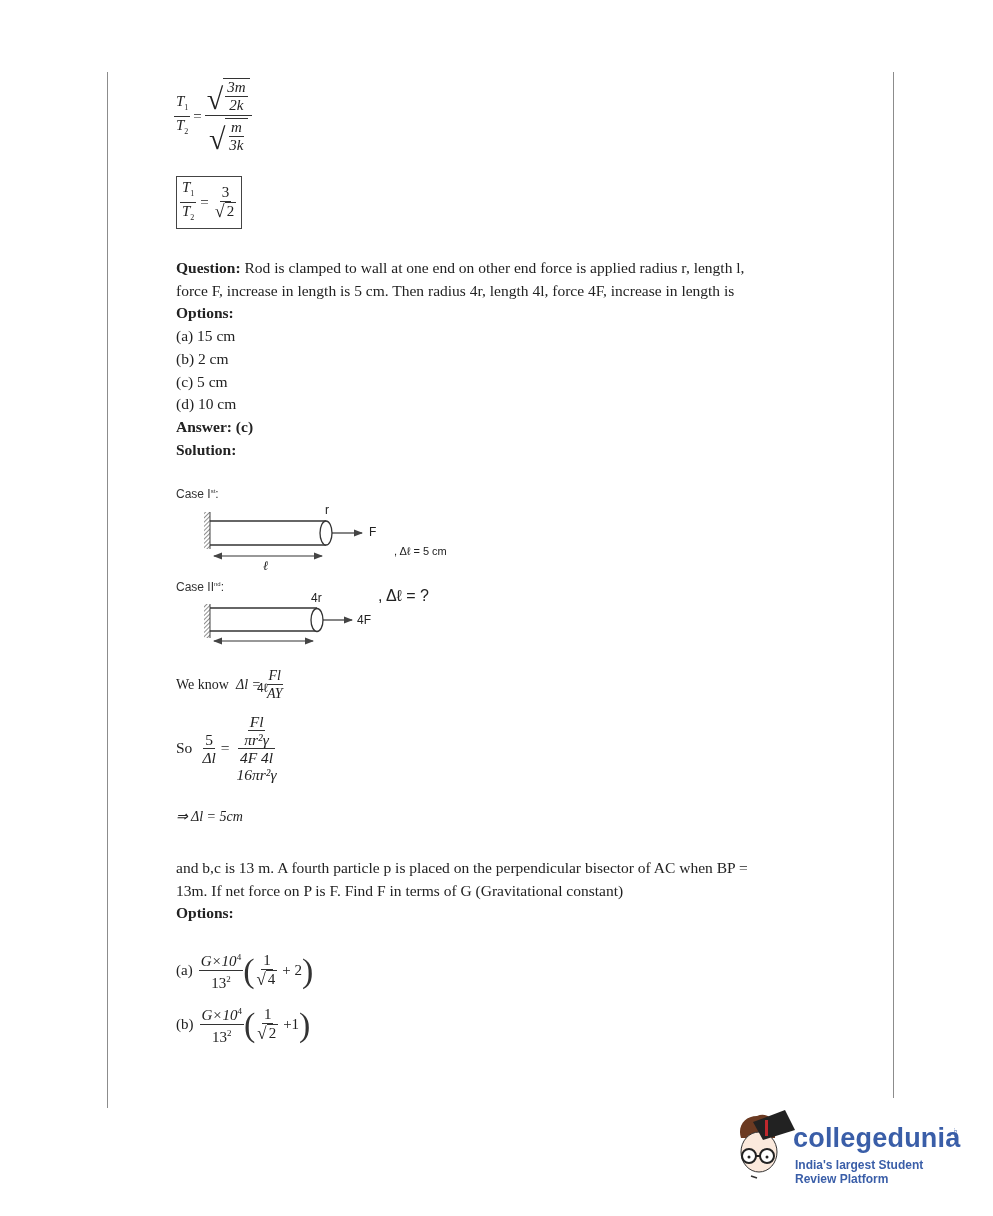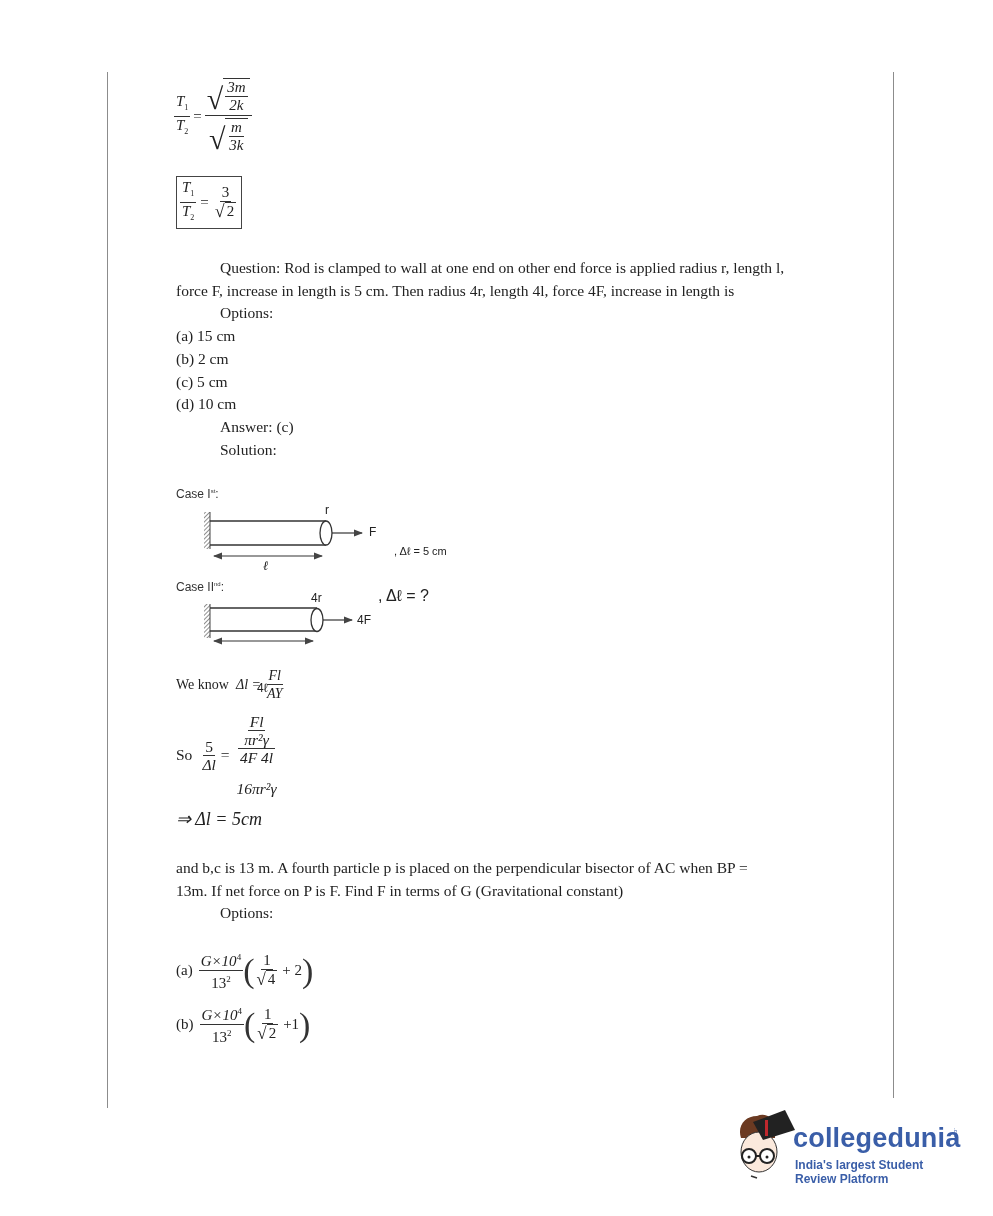--- a/index.html
+++ b/index.html
@@ -1,21 +1,21 @@
 <!DOCTYPE html>
 <html><head>
 <meta charset="utf-8">
 <style>
   html, body { margin:0; padding:0; }
   body { width:993px; height:1216px; background:#ffffff; position:relative; overflow:hidden;
          font-family:"Liberation Serif", serif; color:#222; }
   .vline { position:absolute; width:1px; background:#8c8c8c; }
   .abs { position:absolute; }
   .txt { font-size:15.5px; line-height:22.7px; white-space:nowrap; }
-  .b { font-weight:normal;margin-left:44px; }
+  .b { font-weight:bold; }
   .m { font-family:"Liberation Serif", serif; font-style:italic; }
   .frac { display:inline-flex; flex-direction:column; align-items:center; vertical-align:middle; }
   .frac > .num { border-bottom:1px solid #333; padding:0 2px; line-height:17px; text-align:center; }
   .frac > .den { padding:0 2px; line-height:17px; text-align:center; }
   .sans { font-family:"Liberation Sans", sans-serif; }
   .sqrt { display:inline-flex; align-items:stretch; }
   .sqrt .rad { font-style:normal; font-size:1.25em; line-height:1; align-self:flex-end; }
   .sqrt .body { border-top:1px solid #333; padding:0 2px; }
   .paren { font-size:34px; font-weight:100; line-height:1; vertical-align:middle; font-style:normal; color:#333;}
   sup { font-size:9px; }
@@ -157,27 +157,27 @@
   <span class="frac m">
     <span class="num" style="padding:0 4px;">
       <span class="frac">
           <span class="num">Fl</span>
           <span class="den">πr²γ</span>
         </span>
     </span>
     <span class="den">
       <span class="frac">
           <span class="num" style="border-bottom:none">4F 4l</span>
-          <span class="den" style="margin-top:14px;">16πr²γ</span>
-        </span>
-    </span>
-  </span>
-</div>
-
-<div class="abs m" style="left:176px; top:808px; font-size:18px;">⇒ Δl = 5cm</div>
+          <span class="den" style="margin-top:0;">16πr²γ</span>
+        </span>
+    </span>
+  </span>
+</div>
+
+<div class="abs m" style="left:176px; top:808px; font-size:14px;">⇒ Δl = 5cm</div>
 
 <div class="abs txt" style="left:176px; top:857px;">
   <div>and b,c is 13 m. A fourth particle p is placed on the perpendicular bisector of AC when BP =</div>
   <div>13m. If net force on P is F. Find F in terms of G (Gravitational constant)</div>
   <div class="b">Options:</div>
 </div>
 
 <div class="abs" style="left:176px; top:949px; font-size:15px; display:flex; align-items:center;">
   <span>(a)</span>
   <span class="frac" style="margin-left:6px;">

